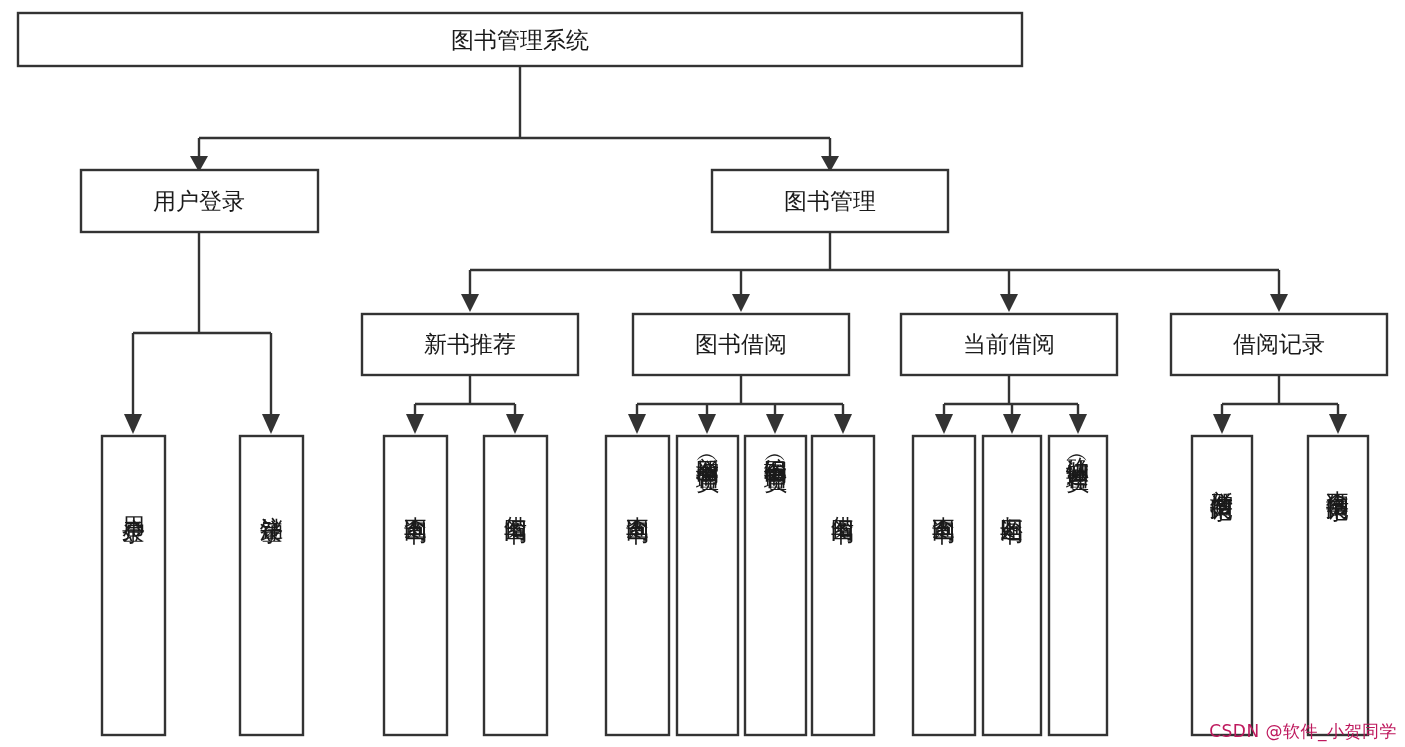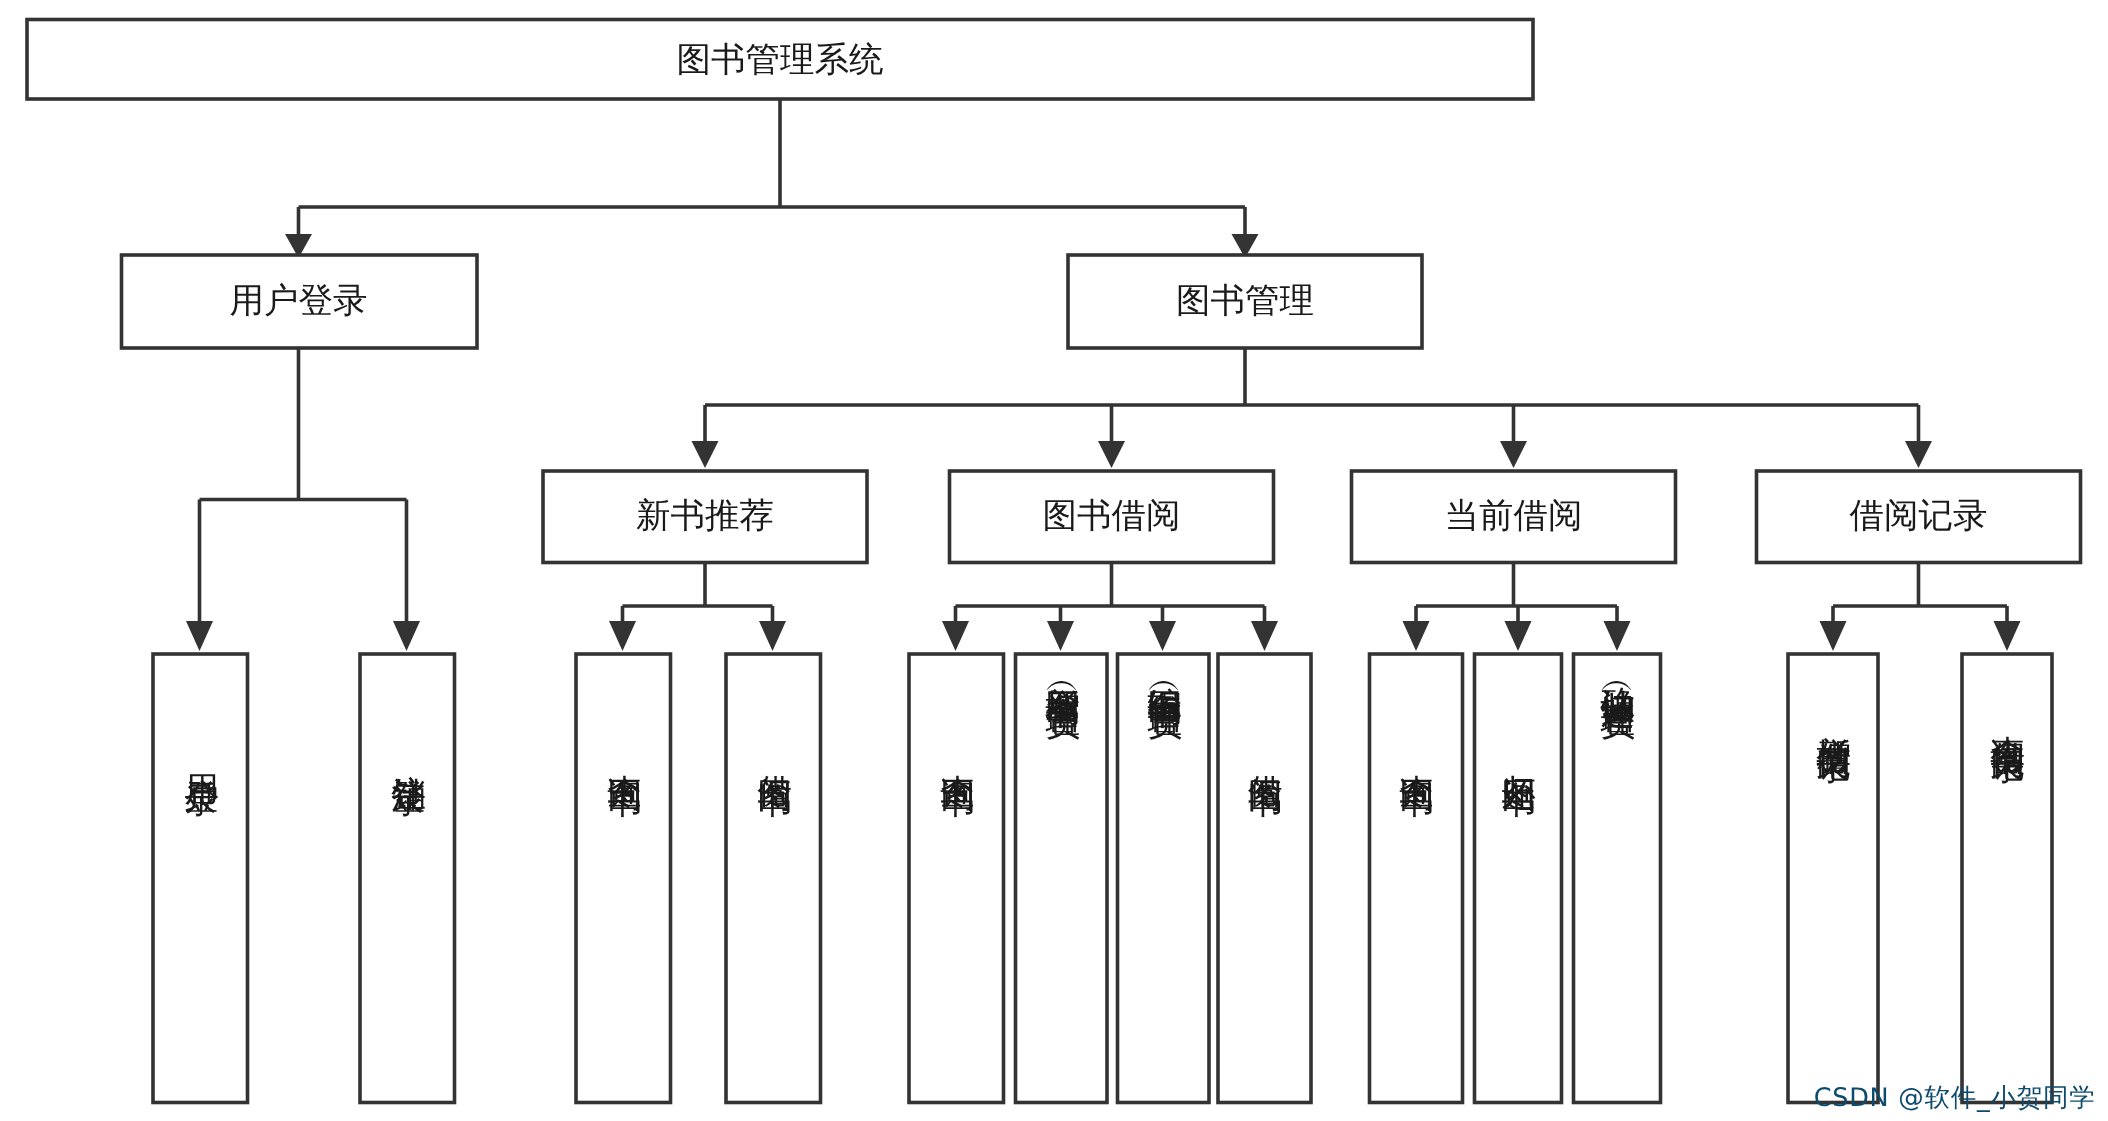--- a/index.html
+++ b/index.html
@@ -48,21 +48,21 @@
   .arrow-head {
     fill: #333333;
     stroke: none;
   }
   .watermark {
     position: absolute;
     right: 8px;
     bottom: 4px;
     font-family: "DejaVu Sans", "Liberation Sans", sans-serif;
     font-size: 17px;
-    color: #0c4a6e;
+    color: #be185d;
     white-space: nowrap;
     letter-spacing: 0.5px;
   }
 </style>
 </head>
 <body>
 
 <svg id="diagram" viewBox="0 0 1405 747" xmlns="http://www.w3.org/2000/svg">
 
   <g>

